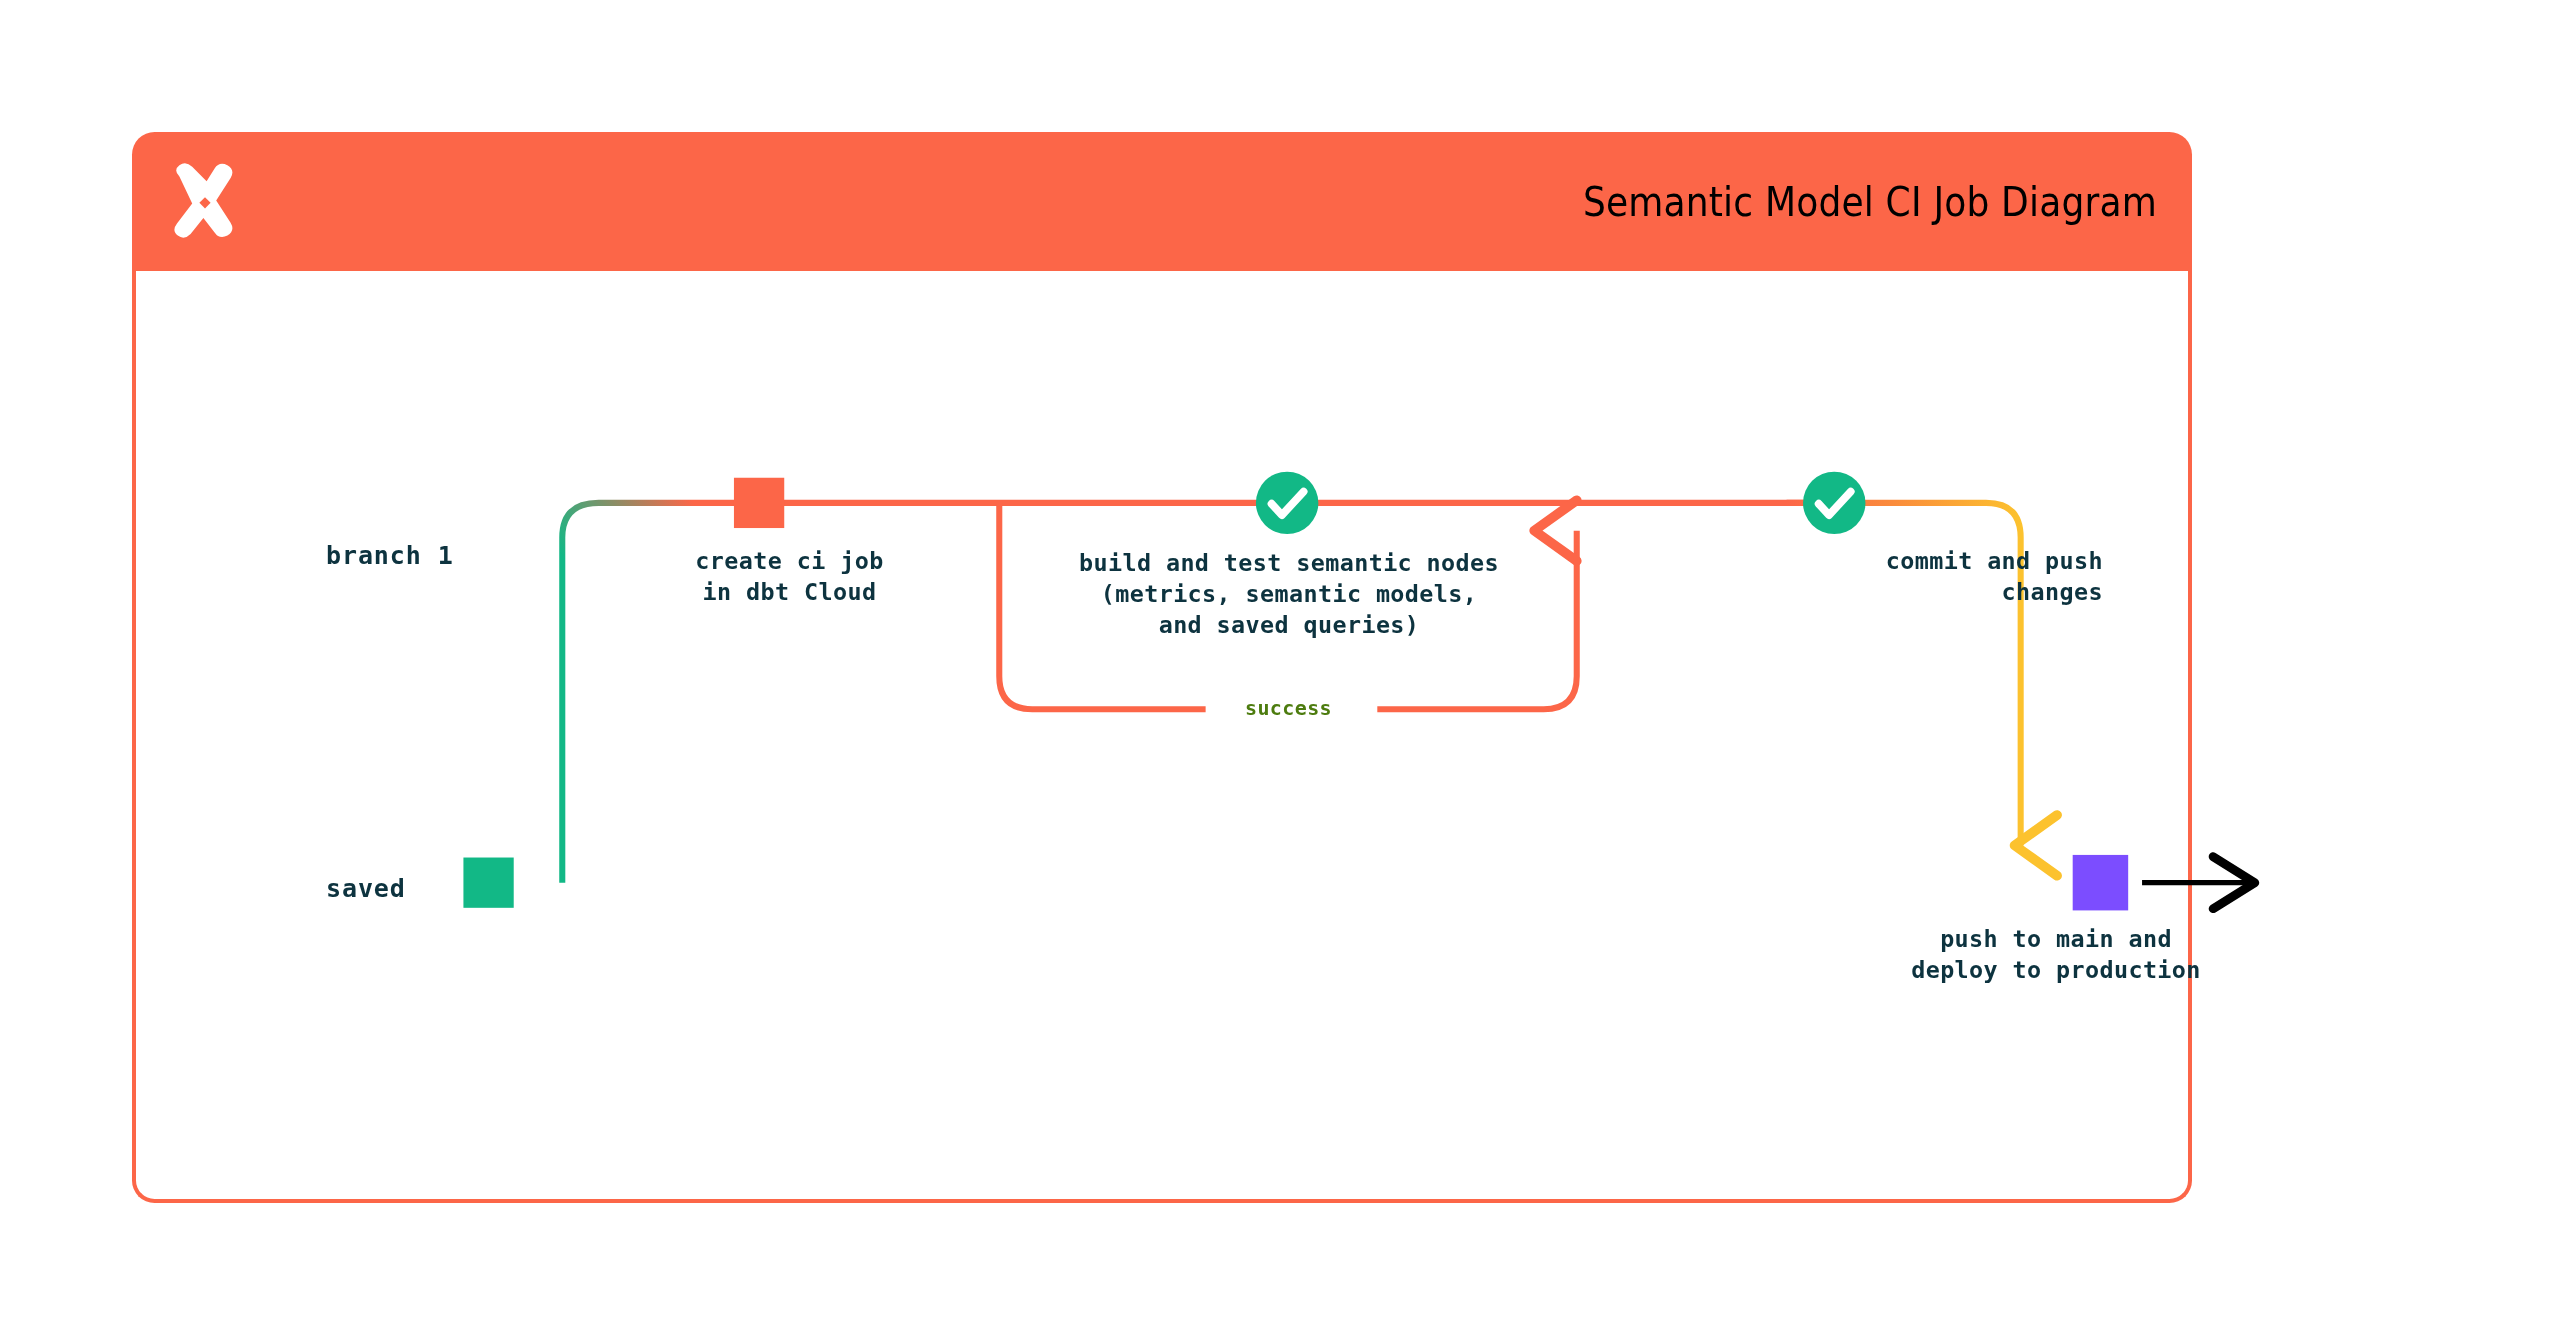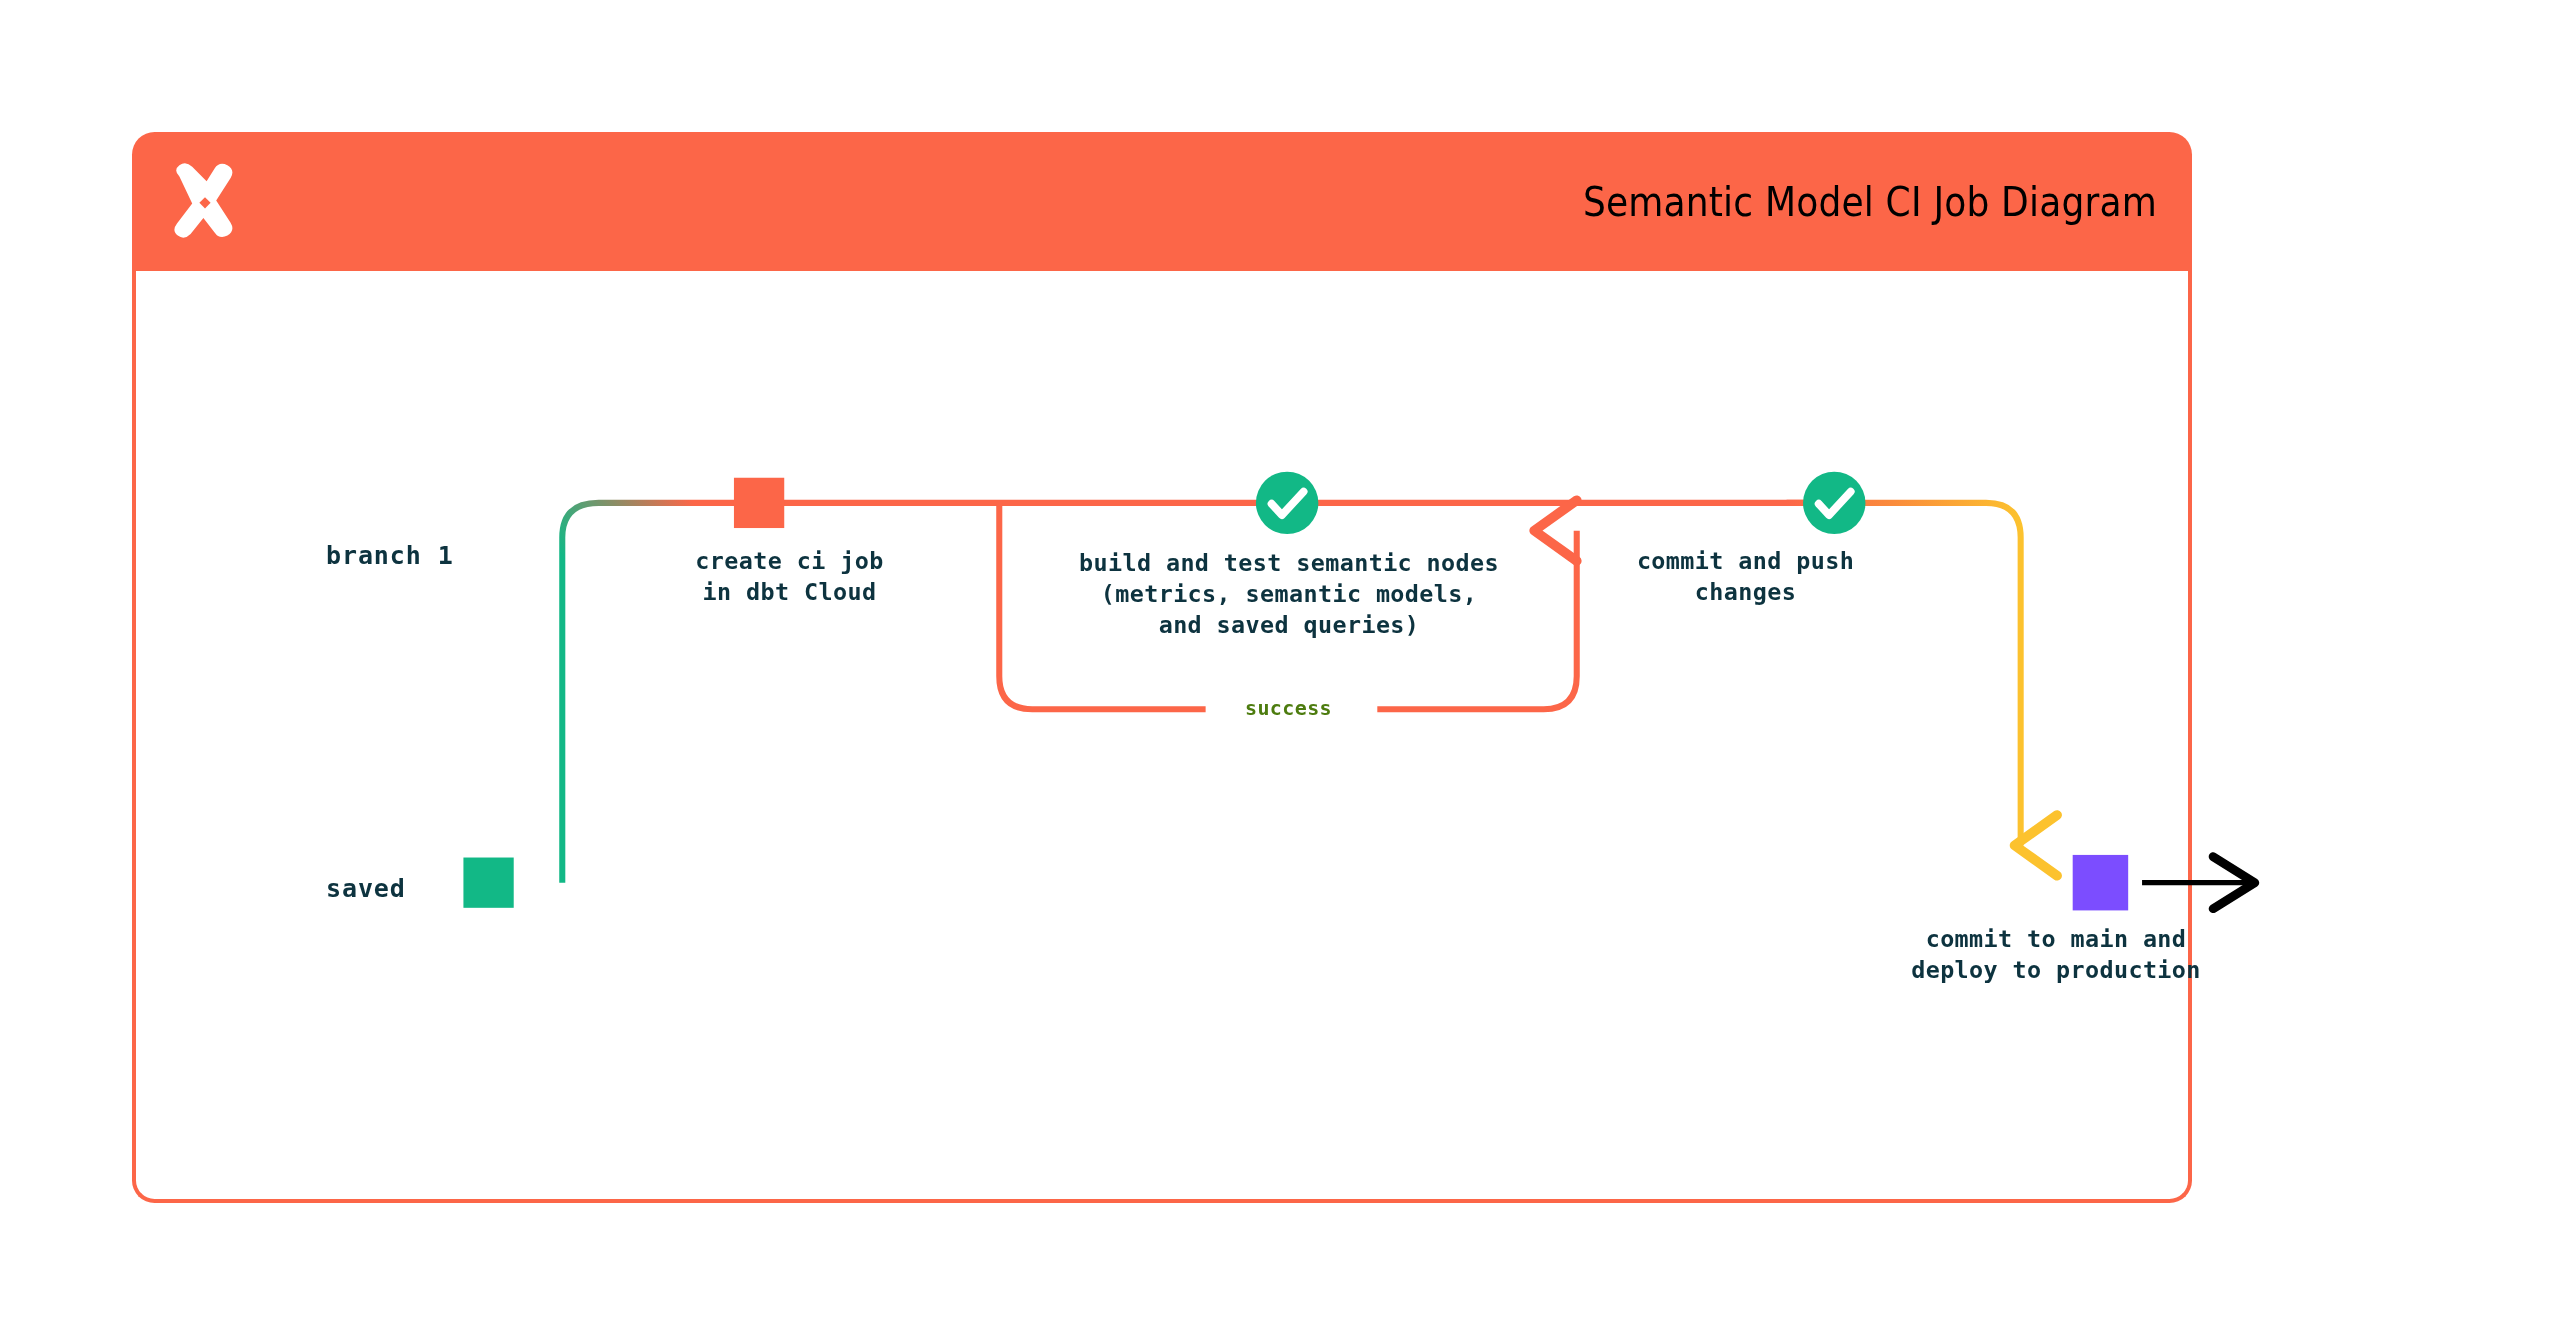--- a/index.html
+++ b/index.html
@@ -106,21 +106,21 @@
     letter-spacing: 0.4px;
     white-space: pre;
     text-align: center;
   }
 
   #label-branch1 { left: 326px; top: 539px; }
   #label-main    { left: 326px; top: 872px; }
 
   #cap-create    { left: 577px;  top: 546px; width: 425px; }
   #cap-build     { left: 994px; top: 548px; width: 590px; }
-  #cap-commit    { left: 1520px; top: 546px; width: 451px; }
+  #cap-commit    { left: 1652px; top: 546px; width: 451px; text-align: right; }
   #cap-merge     { left: 1813px; top: 924px; width: 486px; }
 
   #lbl-success   { left: 1167px; top: 696px; width: 243px; }
 </style>
 </head>
 <body>
 
 <div id="card">
 
   <div id="header">
@@ -207,17 +207,17 @@
 <div class="mono node-caption" id="cap-create">create ci job
 in dbt Cloud</div>
 
 <div class="mono node-caption" id="cap-build">build and test semantic nodes
 (metrics, semantic models,
 and saved queries)</div>
 
 <div class="mono node-caption" id="cap-commit">commit and push
 changes</div>
 
-<div class="mono node-caption" id="cap-merge">commit to main and
+<div class="mono node-caption" id="cap-merge">push to main and
 deploy to production</div>
 
 <div class="edge-label" id="lbl-success">success</div>
 
 
 </body></html>

